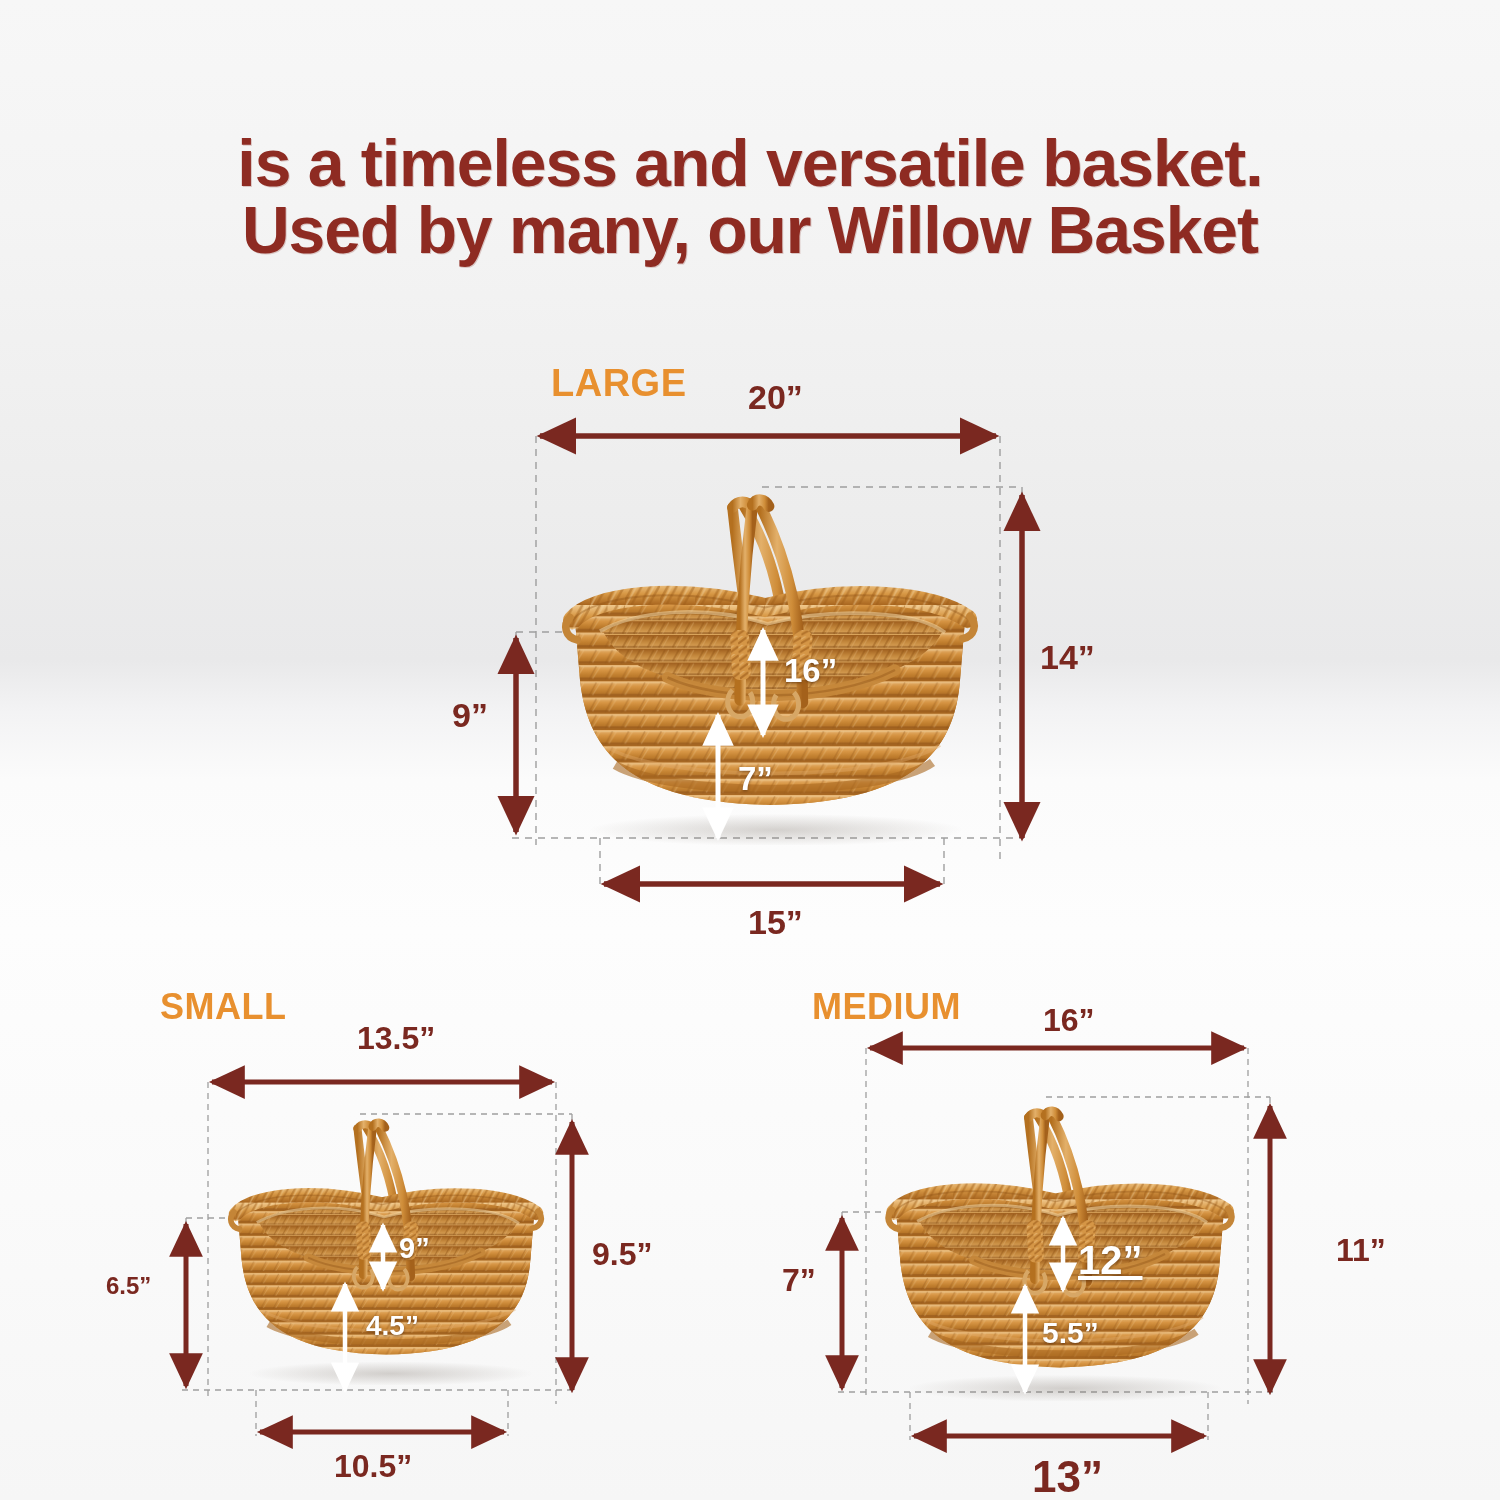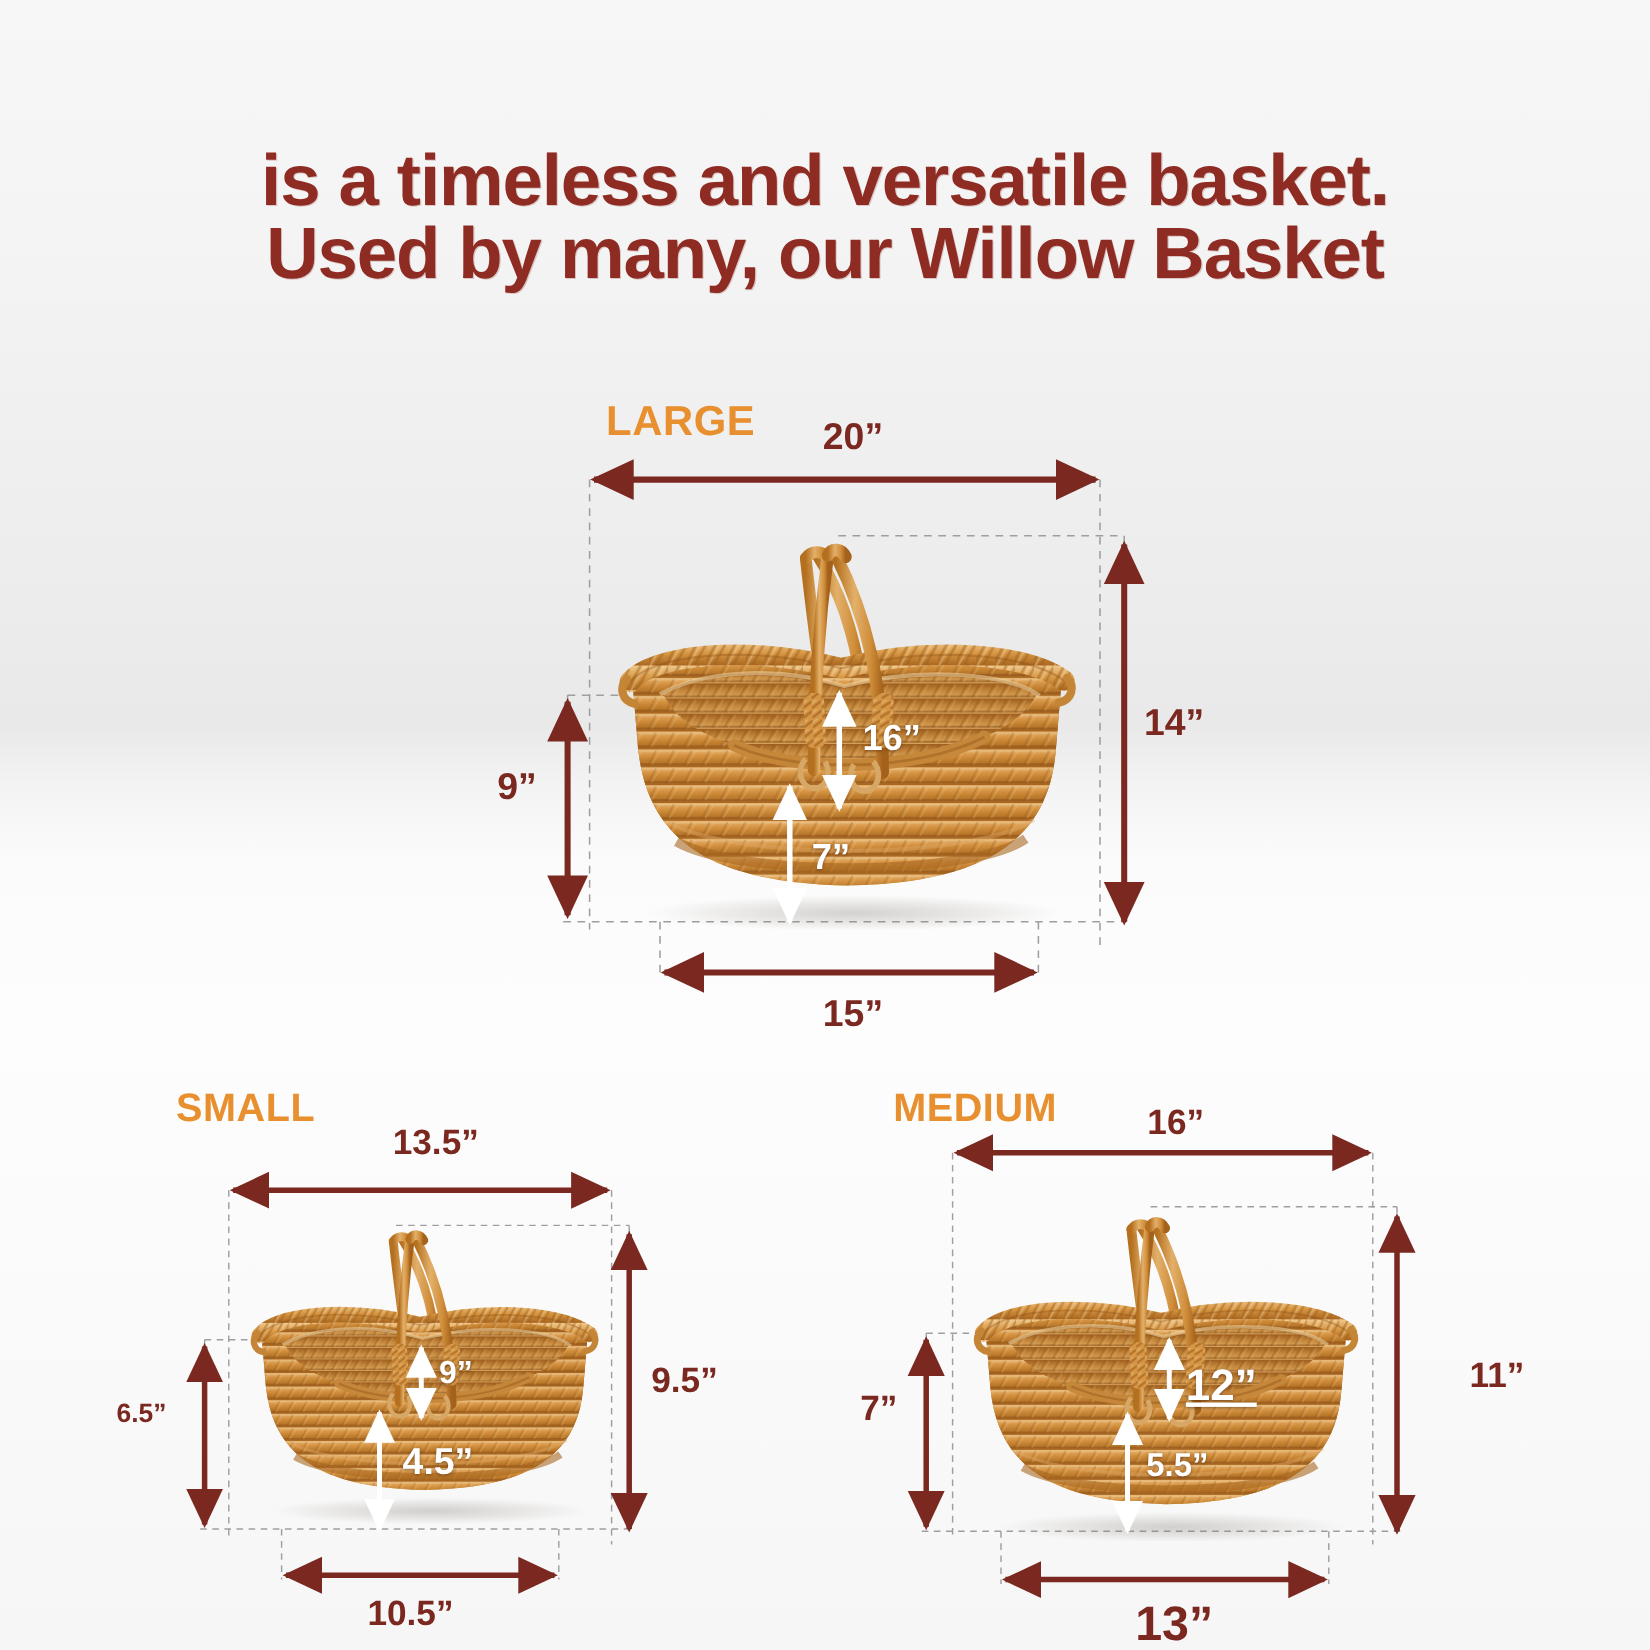--- a/index.html
+++ b/index.html
@@ -285,21 +285,21 @@
     <div class="dim white" style="left:738px;top:760px;font-size:33px;">7”</div>
   </div>
 
   <div class="group">
     <div class="sizelabel" style="left:160px;top:986px;font-size:36px;">SMALL</div>
     <div class="dim" style="left:357px;top:1020px;font-size:32px;">13.5”</div>
     <div class="dim" style="left:592px;top:1236px;font-size:32px;">9.5”</div>
     <div class="dim" style="left:106px;top:1272px;font-size:24px;">6.5”</div>
     <div class="dim" style="left:334px;top:1448px;font-size:32px;">10.5”</div>
     <div class="dim white" style="left:399px;top:1232px;font-size:29px;">9”</div>
-    <div class="dim white" style="left:366px;top:1310px;font-size:34px;">4.5”</div>
+    <div class="dim white" style="left:366px;top:1310px;font-size:28px;">4.5”</div>
   </div>
 
   <div class="group">
     <div class="sizelabel" style="left:812px;top:986px;font-size:36px;">MEDIUM</div>
     <div class="dim" style="left:1043px;top:1002px;font-size:32px;">16”</div>
     <div class="dim" style="left:1292px;top:1232px;font-size:32px;margin-left:44px;">11”</div>
     <div class="dim" style="left:782px;top:1262px;font-size:32px;">7”</div>
     <div class="dim" style="left:1032px;top:1452px;font-size:44px;">13”</div>
     <div class="dim white" style="left:1078px;top:1238px;font-size:40px;text-decoration:underline;">12”</div>
     <div class="dim white" style="left:1042px;top:1316px;font-size:30px;">5.5”</div>

